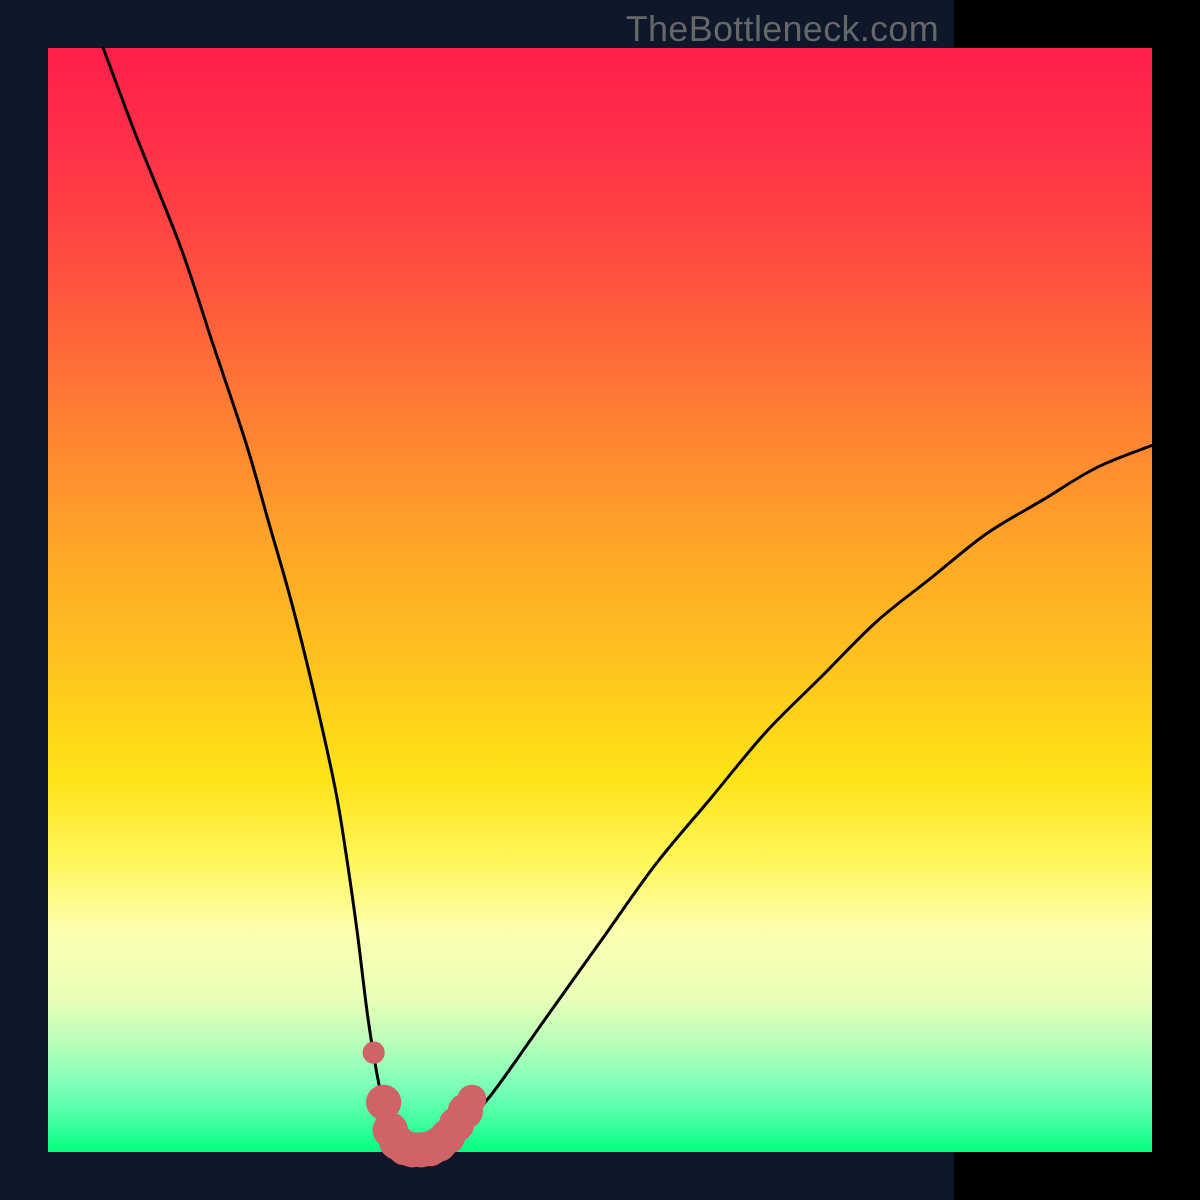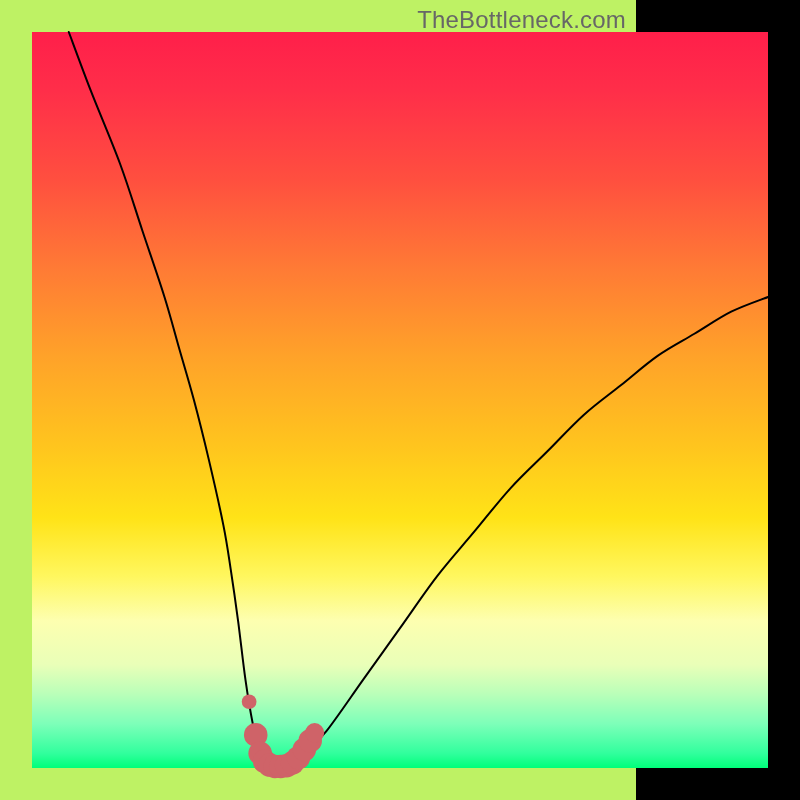--- a/index.html
+++ b/index.html
@@ -10,21 +10,21 @@
     background: #000;
     overflow: hidden;
     font-family: Arial, Helvetica, sans-serif;
   }
   .frame {
     position: absolute;
     top: 0;
     left: 0;
     width: 636px;
     height: 800px;
-    background: #bef264;
+    background: #0f172a;
   }
   .plot-area {
     position: absolute;
     top: 32px;
     left: 32px;
     width: 736px;
     height: 736px;
     
     background: linear-gradient(
       to bottom,

